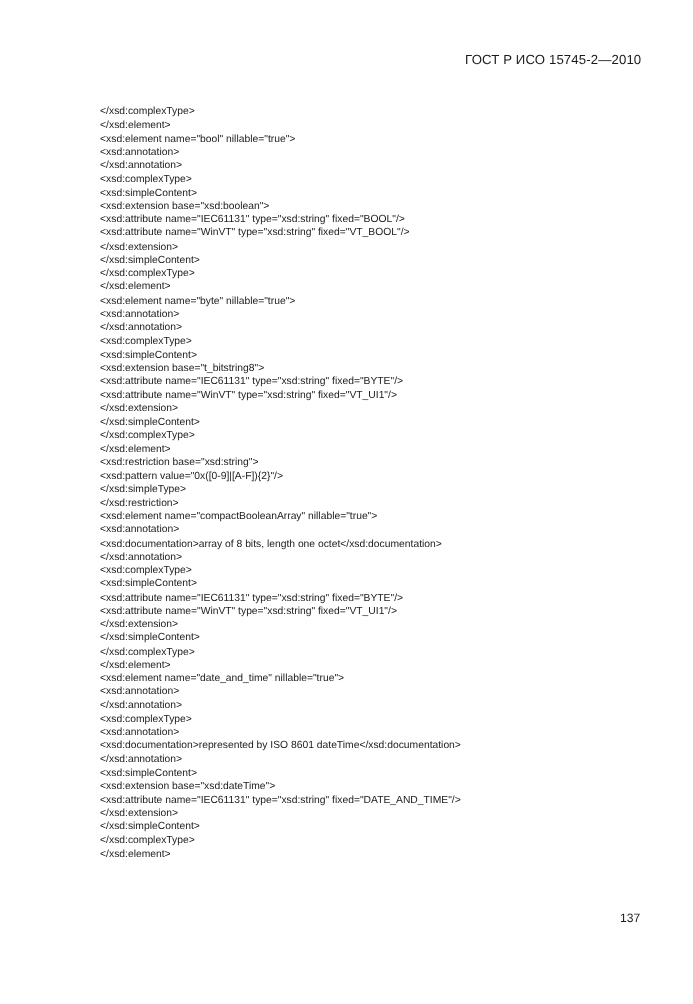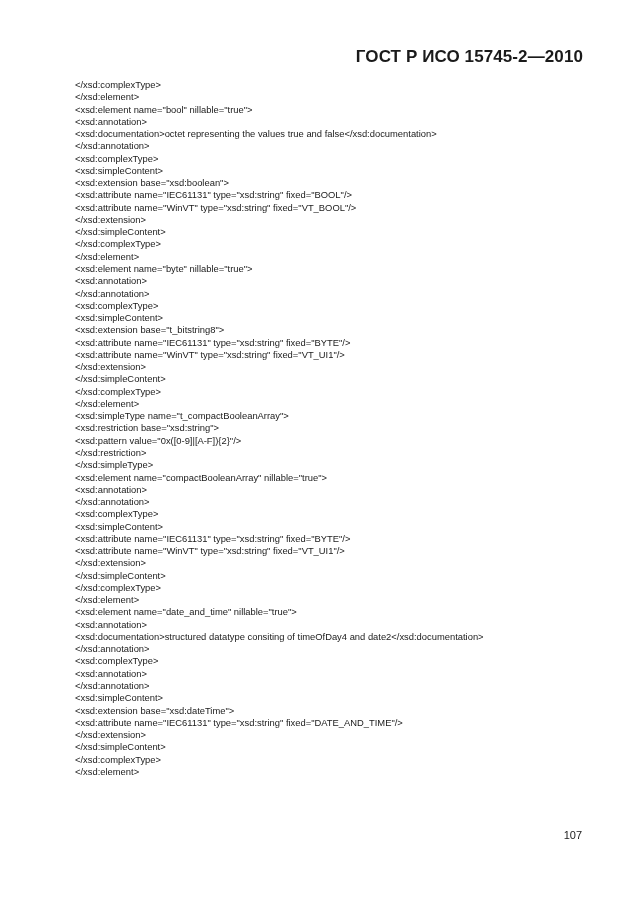--- a/index.html
+++ b/index.html
@@ -1,32 +1,31 @@
 <!DOCTYPE html>
 <html><head>
 <meta charset="utf-8">
 <style>
   html, body { margin:0; padding:0; background:#ffffff; }
   body { width:630px; height:913px; position:relative; overflow:hidden; font-family:"Liberation Sans", sans-serif; color:#1a1a1a; }
-  .header { position:absolute; top:47px; right:47px; font-size:17px; font-weight:bold; letter-spacing:0.1px; }
-  .code { position:absolute; left:75px; top:79px; margin:0; padding:0; list-style:none; }
+  .header { position:absolute; top:47px; right:47px; font-size:12px; font-weight:normal; letter-spacing:0.1px; }
+  .code { position:absolute; left:75px; top:79px; margin:16px; padding:0; list-style:none; }
   .code li { font-size:9.4px; line-height:12.26px; white-space:pre; }
   .pagenum { position:absolute; top:829px; right:48px; font-size:11px; }
 </style>
 </head>
 <body>
 
 <div class="header">ГОСТ Р ИСО 15745-2—2010</div>
 
 <ul class="code" id="code-list">
     <li>&lt;/xsd:complexType&gt;</li>
     <li>&lt;/xsd:element&gt;</li>
     <li>&lt;xsd:element name="bool" nillable="true"&gt;</li>
     <li>&lt;xsd:annotation&gt;</li>
-    <li>&lt;xsd:documentation&gt;octet representing the values true and false&lt;/xsd:documentation&gt;</li>
     <li>&lt;/xsd:annotation&gt;</li>
     <li>&lt;xsd:complexType&gt;</li>
     <li>&lt;xsd:simpleContent&gt;</li>
     <li>&lt;xsd:extension base="xsd:boolean"&gt;</li>
     <li>&lt;xsd:attribute name="IEC61131" type="xsd:string" fixed="BOOL"/&gt;</li>
     <li>&lt;xsd:attribute name="WinVT" type="xsd:string" fixed="VT_BOOL"/&gt;</li>
     <li>&lt;/xsd:extension&gt;</li>
     <li>&lt;/xsd:simpleContent&gt;</li>
     <li>&lt;/xsd:complexType&gt;</li>
     <li>&lt;/xsd:element&gt;</li>
@@ -35,45 +34,45 @@
     <li>&lt;/xsd:annotation&gt;</li>
     <li>&lt;xsd:complexType&gt;</li>
     <li>&lt;xsd:simpleContent&gt;</li>
     <li>&lt;xsd:extension base="t_bitstring8"&gt;</li>
     <li>&lt;xsd:attribute name="IEC61131" type="xsd:string" fixed="BYTE"/&gt;</li>
     <li>&lt;xsd:attribute name="WinVT" type="xsd:string" fixed="VT_UI1"/&gt;</li>
     <li>&lt;/xsd:extension&gt;</li>
     <li>&lt;/xsd:simpleContent&gt;</li>
     <li>&lt;/xsd:complexType&gt;</li>
     <li>&lt;/xsd:element&gt;</li>
-    <li>&lt;xsd:simpleType name="t_compactBooleanArray"&gt;</li>
     <li>&lt;xsd:restriction base="xsd:string"&gt;</li>
     <li>&lt;xsd:pattern value="0x([0-9]|[A-F]){2}"/&gt;</li>
+    <li>&lt;/xsd:simpleType&gt;</li>
     <li>&lt;/xsd:restriction&gt;</li>
-    <li>&lt;/xsd:simpleType&gt;</li>
     <li>&lt;xsd:element name="compactBooleanArray" nillable="true"&gt;</li>
     <li>&lt;xsd:annotation&gt;</li>
+    <li>&lt;xsd:documentation&gt;array of 8 bits, length one octet&lt;/xsd:documentation&gt;</li>
     <li>&lt;/xsd:annotation&gt;</li>
     <li>&lt;xsd:complexType&gt;</li>
     <li>&lt;xsd:simpleContent&gt;</li>
     <li>&lt;xsd:attribute name="IEC61131" type="xsd:string" fixed="BYTE"/&gt;</li>
     <li>&lt;xsd:attribute name="WinVT" type="xsd:string" fixed="VT_UI1"/&gt;</li>
     <li>&lt;/xsd:extension&gt;</li>
     <li>&lt;/xsd:simpleContent&gt;</li>
     <li>&lt;/xsd:complexType&gt;</li>
     <li>&lt;/xsd:element&gt;</li>
     <li>&lt;xsd:element name="date_and_time" nillable="true"&gt;</li>
     <li>&lt;xsd:annotation&gt;</li>
-    <li>&lt;xsd:documentation&gt;structured datatype consiting of timeOfDay4 and date2&lt;/xsd:documentation&gt;</li>
     <li>&lt;/xsd:annotation&gt;</li>
     <li>&lt;xsd:complexType&gt;</li>
     <li>&lt;xsd:annotation&gt;</li>
+    <li>&lt;xsd:documentation&gt;represented by ISO 8601 dateTime&lt;/xsd:documentation&gt;</li>
     <li>&lt;/xsd:annotation&gt;</li>
     <li>&lt;xsd:simpleContent&gt;</li>
     <li>&lt;xsd:extension base="xsd:dateTime"&gt;</li>
     <li>&lt;xsd:attribute name="IEC61131" type="xsd:string" fixed="DATE_AND_TIME"/&gt;</li>
     <li>&lt;/xsd:extension&gt;</li>
     <li>&lt;/xsd:simpleContent&gt;</li>
     <li>&lt;/xsd:complexType&gt;</li>
     <li>&lt;/xsd:element&gt;</li>
   </ul>
 
-<div class="pagenum">107</div>
+<div class="pagenum">137</div>
 
 </body></html>

